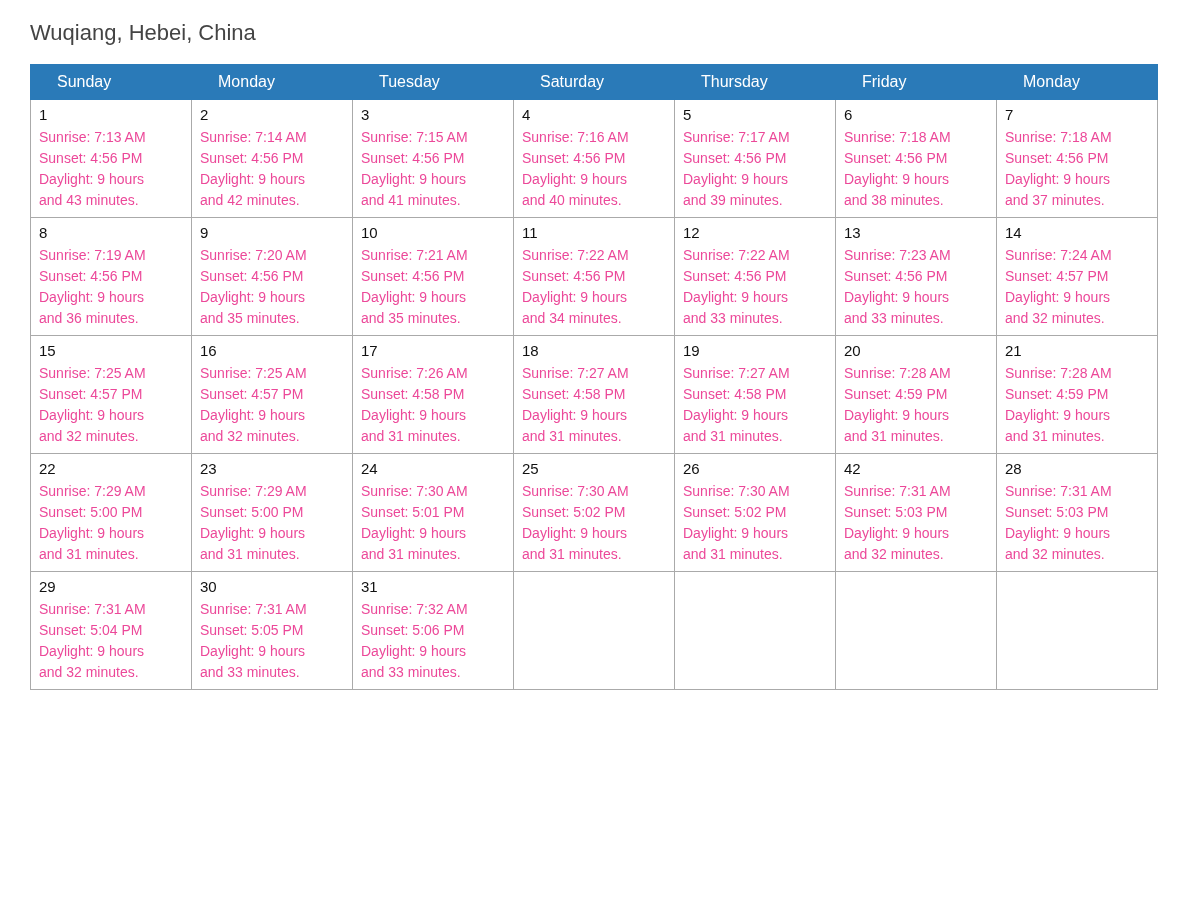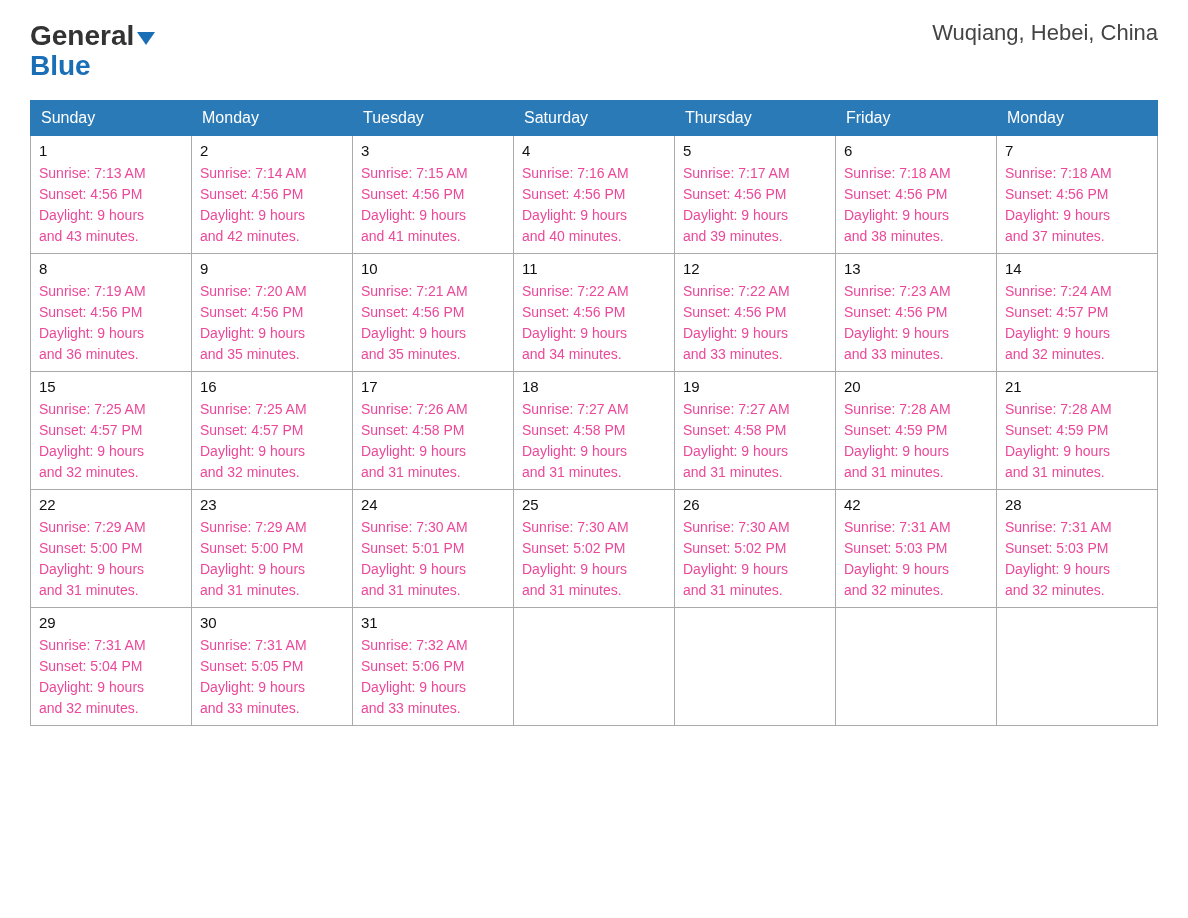--- a/index.html
+++ b/index.html
@@ -37,21 +37,21 @@
     .calendar {
       width: 100%;
       border-collapse: collapse;
       border: 1.5px solid #2a7ab8;
     }
     .calendar th {
       background-color: #2a7ab8;
       color: #fff;
       font-size: 16px;
       font-weight: normal;
-      padding: 8px 10px;
+      padding: 8px 26px;
       text-align: left;
       border: 1px solid #2a7ab8;
     }
     .calendar td {
       vertical-align: top;
       padding: 6px 8px;
       border: 1px solid #aaa;
       width: calc(100% / 7);
       min-height: 100px;
       font-size: 13px;
@@ -96,27 +96,20 @@
       font-size: 28px;
       font-weight: bold;
       color: #1a6eb5;
       margin-top: -2px;
     }
   </style>
 </head>
 <body>
 
 <div class="header">
-  <div class="logo">
-    <div class="logo-row">
-      <span class="logo-general">General</span>
-      <span class="logo-triangle"></span>
-    </div>
-    <div class="logo-blue-text">Blue</div>
-  </div>
   <div class="title-section">
     <div class="location">Wuqiang, Hebei, China</div>
   </div>
 </div>
 
 <table class="calendar">
   <thead>
     <tr>
     <th>Sunday</th>
         <th>Monday</th>

